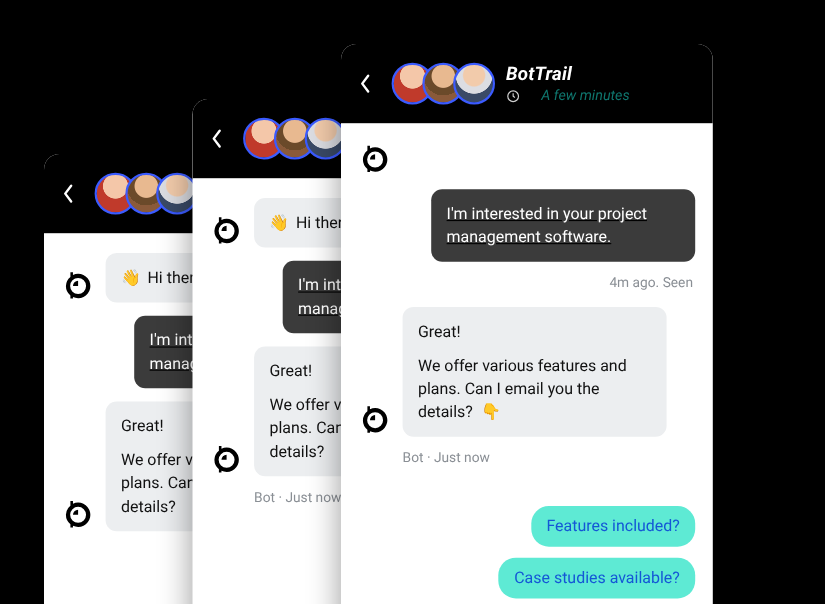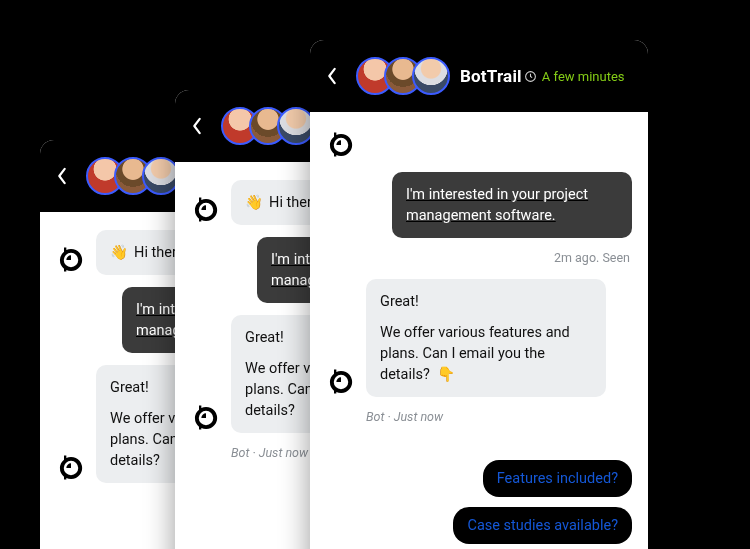--- a/index.html
+++ b/index.html
@@ -39,23 +39,23 @@
     width: 38px; height: 38px; border-radius: 50%;
     border: 2px solid #3b5bff;
     margin-left: -10px;
     overflow: hidden;
     display:flex; align-items:center; justify-content:center;
   }
   .av:first-child { margin-left: 0; }
   .av-a { background: radial-gradient(circle at 50% 30%, #f4c7a9 0 38%, #c03a2b 40% 100%); }
   .av-b { background: radial-gradient(circle at 50% 30%, #e8b990 0 35%, #6b4a2a 38% 60%, #8a5a3a 60% 100%); }
   .av-c { background: radial-gradient(circle at 50% 28%, #f2cbab 0 32%, #dcdde2 36% 55%, #3a4a66 57% 100%); }
-  .title-wrap { display: flex; flex-direction: row; gap: 2px; color: #fff; }
+  .title-wrap { display: flex; flex-direction: column; gap: 2px; color: #fff; font-style: italic; }
   .title { font-weight: 700; font-size: 17px; letter-spacing: .2px; }
-  .sub { display:flex; align-items:center; gap:5px; color:#84cc16; font-size: 13px; }
+  .sub { display:flex; align-items:center; gap:19px; color:#0f766e; font-size: 13px; }
   .sub svg { width:13px; height:13px; stroke:#cfcfcf; }
   .body { padding: 18px 16px 0 16px; position: relative; height: calc(100% - 72px); }
 
   .row { display:flex; align-items:flex-end; gap:10px; margin-bottom: 12px; }
 
   .bot-avatar {
     width: 30px; height: 30px;
     display:flex; align-items:center; justify-content:center;
     flex: 0 0 auto;
   }
@@ -69,26 +69,26 @@
     max-width: 240px;
   }
   .bubble.bot  { background: #eceef0; color:#111; }
   .bubble.user { background: #3b3b3b; color:#fff; margin-left:auto; }
   .user-row { justify-content: flex-end; text-decoration: underline; }
 
   .stamp {
     font-size: 12.5px; color:#8a8f95; margin: 2px 2px 14px 0;
   }
   .stamp.right { text-align: right; }
-  .stamp.left  { margin-left: 40px; font-style: italic; }
+  .stamp.left  { margin-left: 40px; }
 
   .big-bot { display:flex; flex-direction:column; gap:10px;justify-content:space-between; }
   .chips { display:flex; flex-direction:column; align-items:flex-end; gap:10px; margin-top: 36px; }
   .chip {
-    background: #000000; color:#1457d6;
+    background: #5eead4; color:#1457d6;
     border-radius: 16px; padding: 10px 14px;
     font-size: 14.5px;
   }
 
   .wave { display:inline-block; margin-right:6px; }
   .point { display:inline-block; margin-left:4px; }
 </style>
 </head>
 <body>
 
@@ -206,21 +206,21 @@
         <div class="bot-avatar">
           <svg viewBox="0 0 24 24">
               <path d="M12 2.5a9.5 9.5 0 0 0-4 .9V1.2L6 1.2V5a9.5 9.5 0 0 0-3.5 7 9.5 9.5 0 0 0 3.5 7.4v2.4h2V20.6A9.5 9.5 0 1 0 12 2.5zm0 3.3a6.2 6.2 0 1 1 0 12.4 6.2 6.2 0 0 1 0-12.4zM12 8a4 4 0 0 0-4 4h4z"></path>
             </svg>
         </div>
       </div>
 
       <div class="row user-row">
         <div class="bubble user">I'm interested in your project management software.</div>
       </div>
-      <div class="stamp right">2m ago. Seen</div>
+      <div class="stamp right">4m ago. Seen</div>
 
       <div class="row">
         <div class="bot-avatar">
           <svg viewBox="0 0 24 24">
               <path d="M12 2.5a9.5 9.5 0 0 0-4 .9V1.2L6 1.2V5a9.5 9.5 0 0 0-3.5 7 9.5 9.5 0 0 0 3.5 7.4v2.4h2V20.6A9.5 9.5 0 1 0 12 2.5zm0 3.3a6.2 6.2 0 1 1 0 12.4 6.2 6.2 0 0 1 0-12.4zM12 8a4 4 0 0 0-4 4h4z"></path>
             </svg>
         </div>
         <div class="bubble bot big-bot">
           <div>Great!</div>
           <div>

